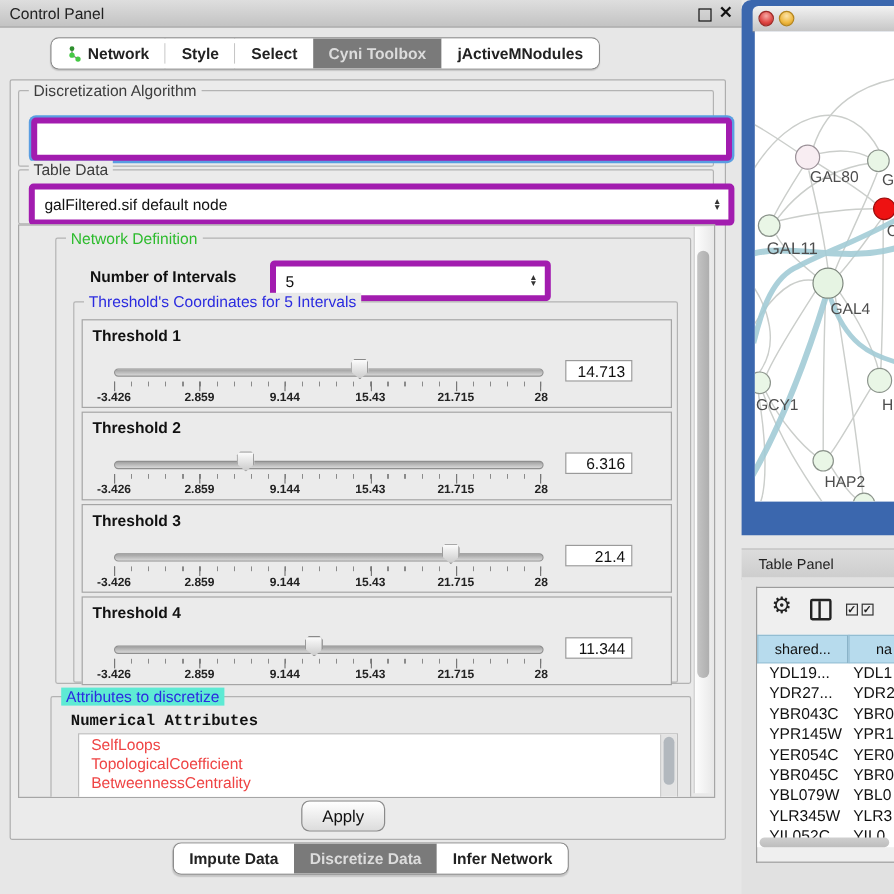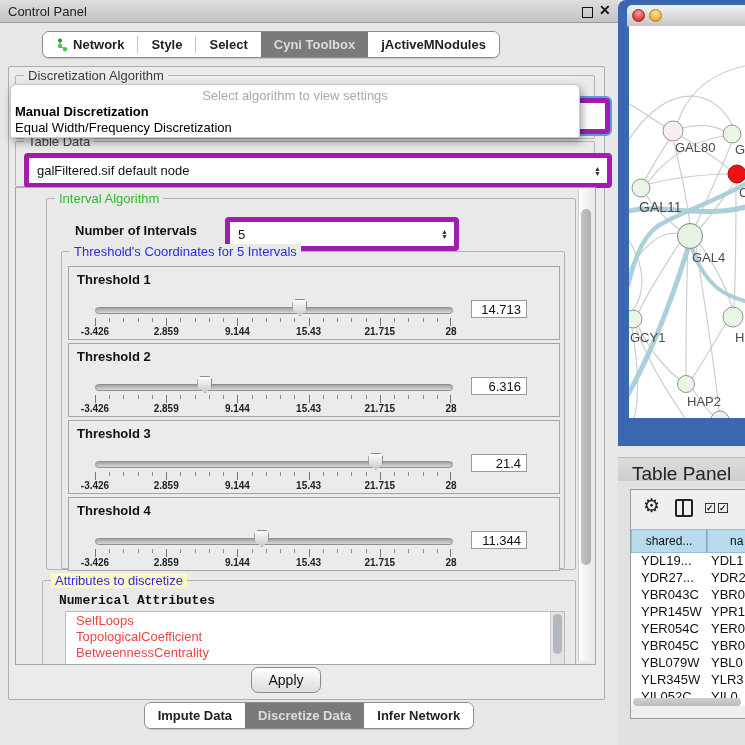--- a/index.html
+++ b/index.html
@@ -81,21 +81,21 @@
   
   .netwin{left:618px;top:0;width:127px;height:446px;background:#3b67ae;border-radius:8px 0 0 0;}
   .nettb{position:absolute;left:9px;top:5px;width:118px;height:21px;border-radius:5px 0 0 0;
      background:linear-gradient(#f2f2f2,#c6c6c6);border-bottom:1px solid #8f8f8f;}
   .light{position:absolute;top:4px;width:13px;height:13px;border-radius:50%;box-sizing:border-box;}
   .canvas{position:absolute;left:11px;top:26px;width:116px;height:392px;background:#fff;overflow:hidden;}
 
   
   .tpbar{left:618px;top:457px;width:127px;height:24px;background:linear-gradient(#dcdcdc,#cdcdcd);
      border-top:1px solid #bcbcbc;border-bottom:1px solid #ababab;}
-  .tpbar .t{position:absolute;left:14px;top:5px;font-size:19px;color:#222;}
+  .tpbar .t{position:absolute;left:14px;top:5px;font-size:12px;color:#222;}
   .tpbody{left:618px;top:481px;width:127px;height:264px;background:#e1e1e1;}
   .tpframe{position:absolute;left:12px;top:8px;width:115px;height:228px;background:#efefef;border:1px solid #9c9c9c;border-right:none;}
   .gear{position:absolute;left:12px;top:6px;font-size:19px;color:#222;line-height:19px;}
   .splitic{position:absolute;left:44px;top:9px;width:14px;height:14px;border:2px solid #222;border-radius:2px;}
   .splitic::after{content:"";position:absolute;left:5px;top:0;width:2px;height:14px;background:#222;}
   .chk{position:absolute;top:13px;width:8px;height:8px;border:1.5px solid #333;font-size:9px;line-height:8px;color:#222;font-weight:bold;}
   .thead{position:absolute;left:0px;top:39px;height:24px;display:flex;}
   .th{background:#b7dbed;border:1px solid #93bdd2;border-right:1px solid #7fa9bf;box-sizing:border-box;
       font-size:12px;color:#111;display:flex;align-items:center;justify-content:center;overflow:hidden;white-space:nowrap;}
   .rows{position:absolute;left:0;top:63px;width:115px;background:#fff;}
@@ -160,21 +160,21 @@
         <span class="spin">
             <span>▲</span>
             <span>▼</span>
           </span>
       </div>
     </div>
 
     <div class="scrollarea abs">
 
       <div class="group" style="left:30px;top:10px;width:528px;height:370px;background:#e9e9e9;">
-        <span class="gtitle green" style="background:#e9e9e9;">Interval Algorithm</span>
+        <span class="gtitle green" style="background:#e9e9e9;">Network Definition</span>
 
         <div style="position:absolute;left:28px;top:24px;font-size:13px;font-weight:bold;color:#111;">Number of Intervals</div>
         <div class="combo" style="left:178px;top:18px;width:208px;height:24px;">
           <span>5</span>
           <span class="spin">
               <span>▲</span>
               <span>▼</span>
             </span>
         </div>
 
@@ -269,45 +269,40 @@
               <span class="tl" style="left:60%">15.43</span>
               <span class="tl" style="left:80%">21.715</span>
               <span class="tl" style="left:100%">28</span>
             </div>
             <div class="valbox">11.344</div>
           </div>
         </div>
       </div>
 
       <div class="group" style="left:26px;top:392px;width:532px;height:110px;background:#e9e9e9;">
-        <span class="gtitle blue" style="background:#fef9c3;">Attributes to discretize</span>
+        <span class="gtitle blue" style="background:#5eead4;">Attributes to discretize</span>
         <div style="position:absolute;left:16px;top:12px;font-size:13px;font-weight:bold;color:#111;font-family:Liberation Mono, monospace;">Numerical Attributes</div>
         <div class="attrlist" style="left:22px;top:30px;width:498px;height:76px;">
           <div class="it">SelfLoops</div>
           <div class="it">TopologicalCoefficient</div>
           <div class="it">BetweennessCentrality</div>
           <div class="attrsb">
               <div class="thumb"></div>
             </div>
         </div>
       </div>
 
       <div class="vsb">
         <div class="thumb" style="top:20px;height:356px;"></div>
       </div>
     </div>
 
     <div class="applybtn">Apply</div>
   </div>
 
-  <div class="abs popup">
-    <div class="ph">Select algorithm to view settings</div>
-    <div class="o1">Manual Discretization</div>
-    <div class="o2">Equal Width/Frequency Discretization</div>
-  </div>
 
   <div class="abs bottabs">
     <div class="tabbar">
       <div class="tab">
           <span>Impute Data</span>
         </div>
       <div class="tab sel">
           <span>Discretize Data</span>
         </div>
       <div class="tab">

